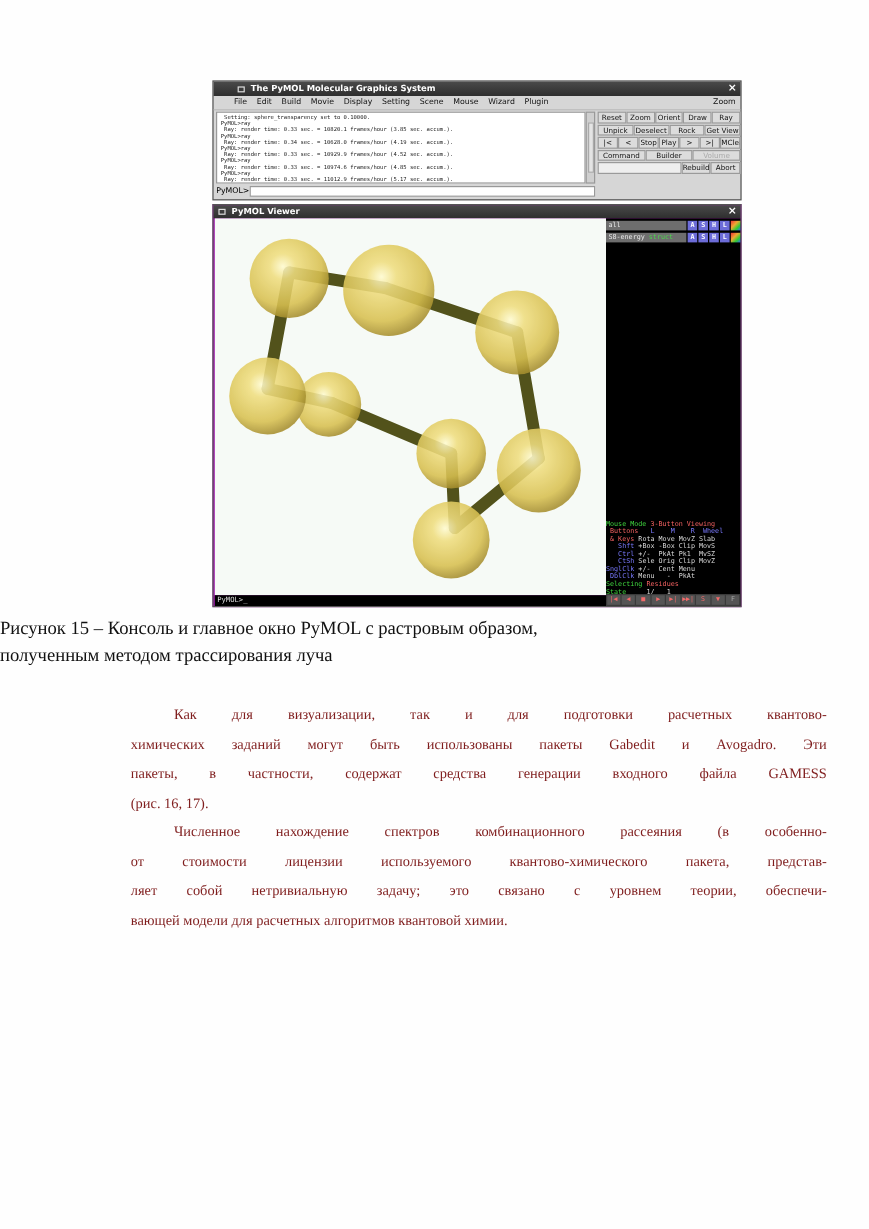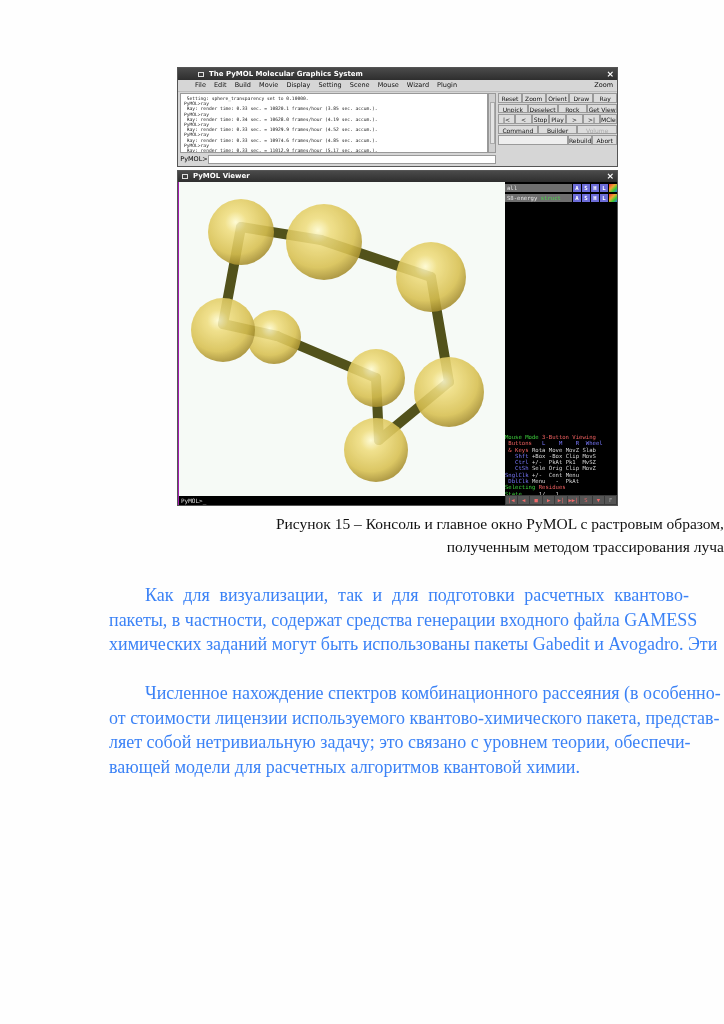--- a/index.html
+++ b/index.html
@@ -35,22 +35,22 @@
   .objrow .nm{flex:1;height:8px;background:#6e6e6e;color:#e8e8e8;line-height:8px;padding-left:2px;overflow:hidden;white-space:nowrap;}
   .objrow .nm .sub{color:#4cd34c;}
   .objrow .ob{width:8px;height:8px;margin-left:1px;line-height:8px;text-align:center;color:#fff;background:#6c6cd8;font-weight:bold;}
   .objrow .ob.c{background:linear-gradient(135deg,#e33 0%,#ea3 40%,#3c3 70%,#36e 100%);}
   .mm{position:absolute;left:0;top:252px;width:112px;line-height:6.3px;white-space:pre;color:#ddd;}
   .mm .g{color:#3ed23e;} .mm .r{color:#f06060;} .mm .bl{color:#7a7aff;} .mm .w{color:#d8d8d8;}
   .transport{position:absolute;left:0;top:313px;width:112px;height:10px;display:flex;background:#3a3a3a;}
   .transport .t{flex:1;margin:1px 0.5px;background:#555;color:#f06a6a;font-size:5.5px;line-height:8px;text-align:center;}
   .transport .t.g{color:#aaa;}
   
-  .caption{position:absolute;left:0;width:724px;text-align:right;font-size:15.5px;color:#111;line-height:23px;}
-  .para{position:absolute;left:109px;width:580px;font-size:18px;line-height:24.5px;color:#3b82f6;text-align:justify;}
+  .caption{position:absolute;left:0;width:724px;text-align:left;font-size:15.5px;color:#111;line-height:23px;}
+  .para{position:absolute;left:109px;width:580px;font-size:12px;line-height:24.5px;color:#7f1d1d;text-align:justify;}
   .para .ln{display:block;text-align:justify;text-align-last:justify;white-space:nowrap;}
   .para .ln.last{text-align-last:left;}
   .para .ln.first{text-indent:36px;}
 </style>
 </head>
 <body>
 
 <div class="pm-main">
   <div class="pm-title">
     <span class="winicon"></span><span>The PyMOL Molecular Graphics System</span>
@@ -183,21 +183,22 @@
   </div>
 </div>
 
 <div class="caption" style="top:512px;">
   <div>Рисунок 15 – Консоль и главное окно PyMOL с растровым образом,</div>
   <div>полученным методом трассирования луча</div>
 </div>
 
 <div class="para" style="top:583px;">
   <span class="ln first">Как для визуализации, так и для подготовки расчетных квантово-</span>
+  <span class="ln">химических заданий могут быть использованы пакеты Gabedit и Avogadro. Эти</span>
   <span class="ln">пакеты, в частности, содержат средства генерации входного файла GAMESS</span>
-  <span class="ln">химических заданий могут быть использованы пакеты Gabedit и Avogadro. Эти</span>
+  <span class="ln last">(рис. 16, 17).</span>
 </div>
 <div class="para" style="top:681px;">
   <span class="ln first">Численное нахождение спектров комбинационного рассеяния (в особенно-</span>
   <span class="ln">от стоимости лицензии используемого квантово-химического пакета, представ-</span>
   <span class="ln">ляет собой нетривиальную задачу; это связано с уровнем теории, обеспечи-</span>
   <span class="ln last">вающей модели для расчетных алгоритмов квантовой химии.</span>
 </div>
 
 </body></html>

